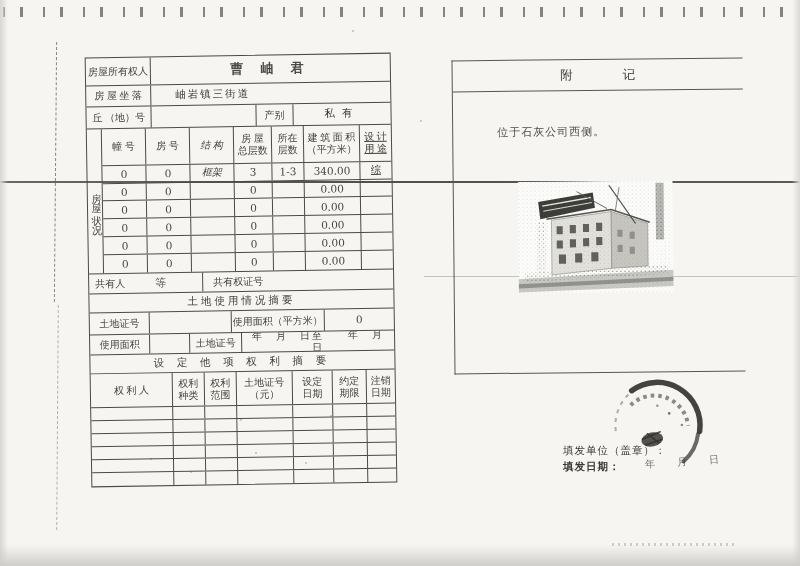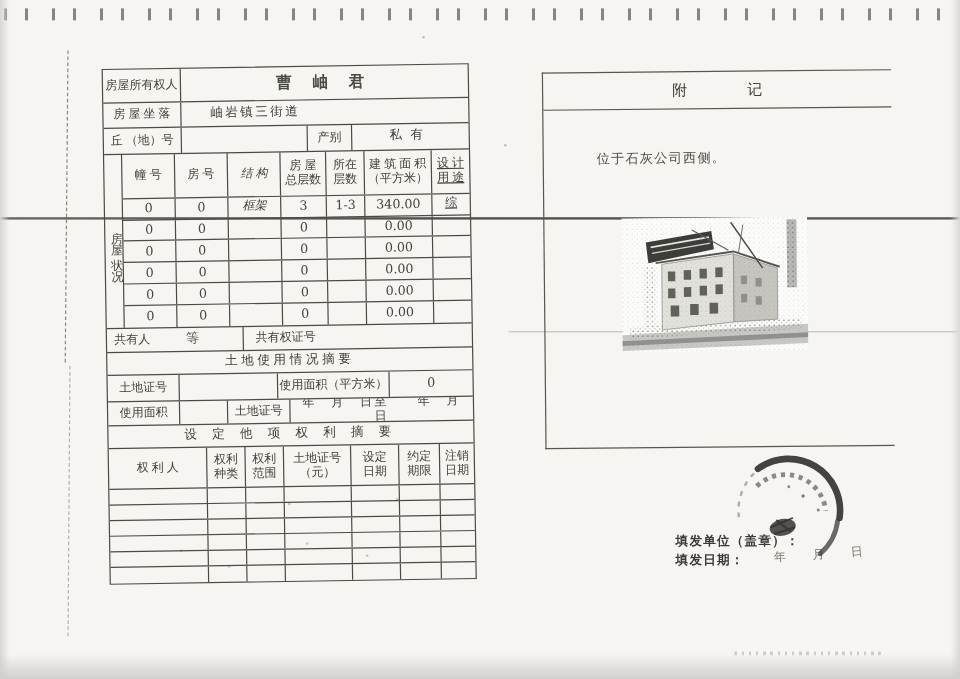--- a/index.html
+++ b/index.html
@@ -104,21 +104,21 @@
     transform: rotate(-0.55deg);
   }
   .notes-head { height:31px; border-bottom:1.6px solid #57564f;
     display:flex; align-items:center; justify-content:center;
     font-size:12.5px; color:#3c3b34; }
   .notes-text { position:absolute; left:44px; top:64px; font-size:11px;
     color:#4e4d47; letter-spacing:1px; }
   .photo { position:absolute; left:64px; top:121px; width:155px; height:112px; }
 
   
-  .issuer { left:563px; top:444px; font-weight:700; font-size:10.5px;
+  .issuer { left:563px; top:444px; font-weight:400; font-size:10.5px;
     color:#3a3936; letter-spacing:1px;text-align:right; }
   .issue-date { left:563px; top:460px; font-weight:700; font-size:10.5px;
     color:#3a3936; letter-spacing:1px; }
   .date-val { left:645px; top:455px; font-size:10px; color:#76746e;
     letter-spacing:6px; transform:rotate(-4deg); }
   .stamp { left:602px; top:376px; width:112px; height:104px; opacity:.92; }
 </style>
 </head>
 <body>
 

